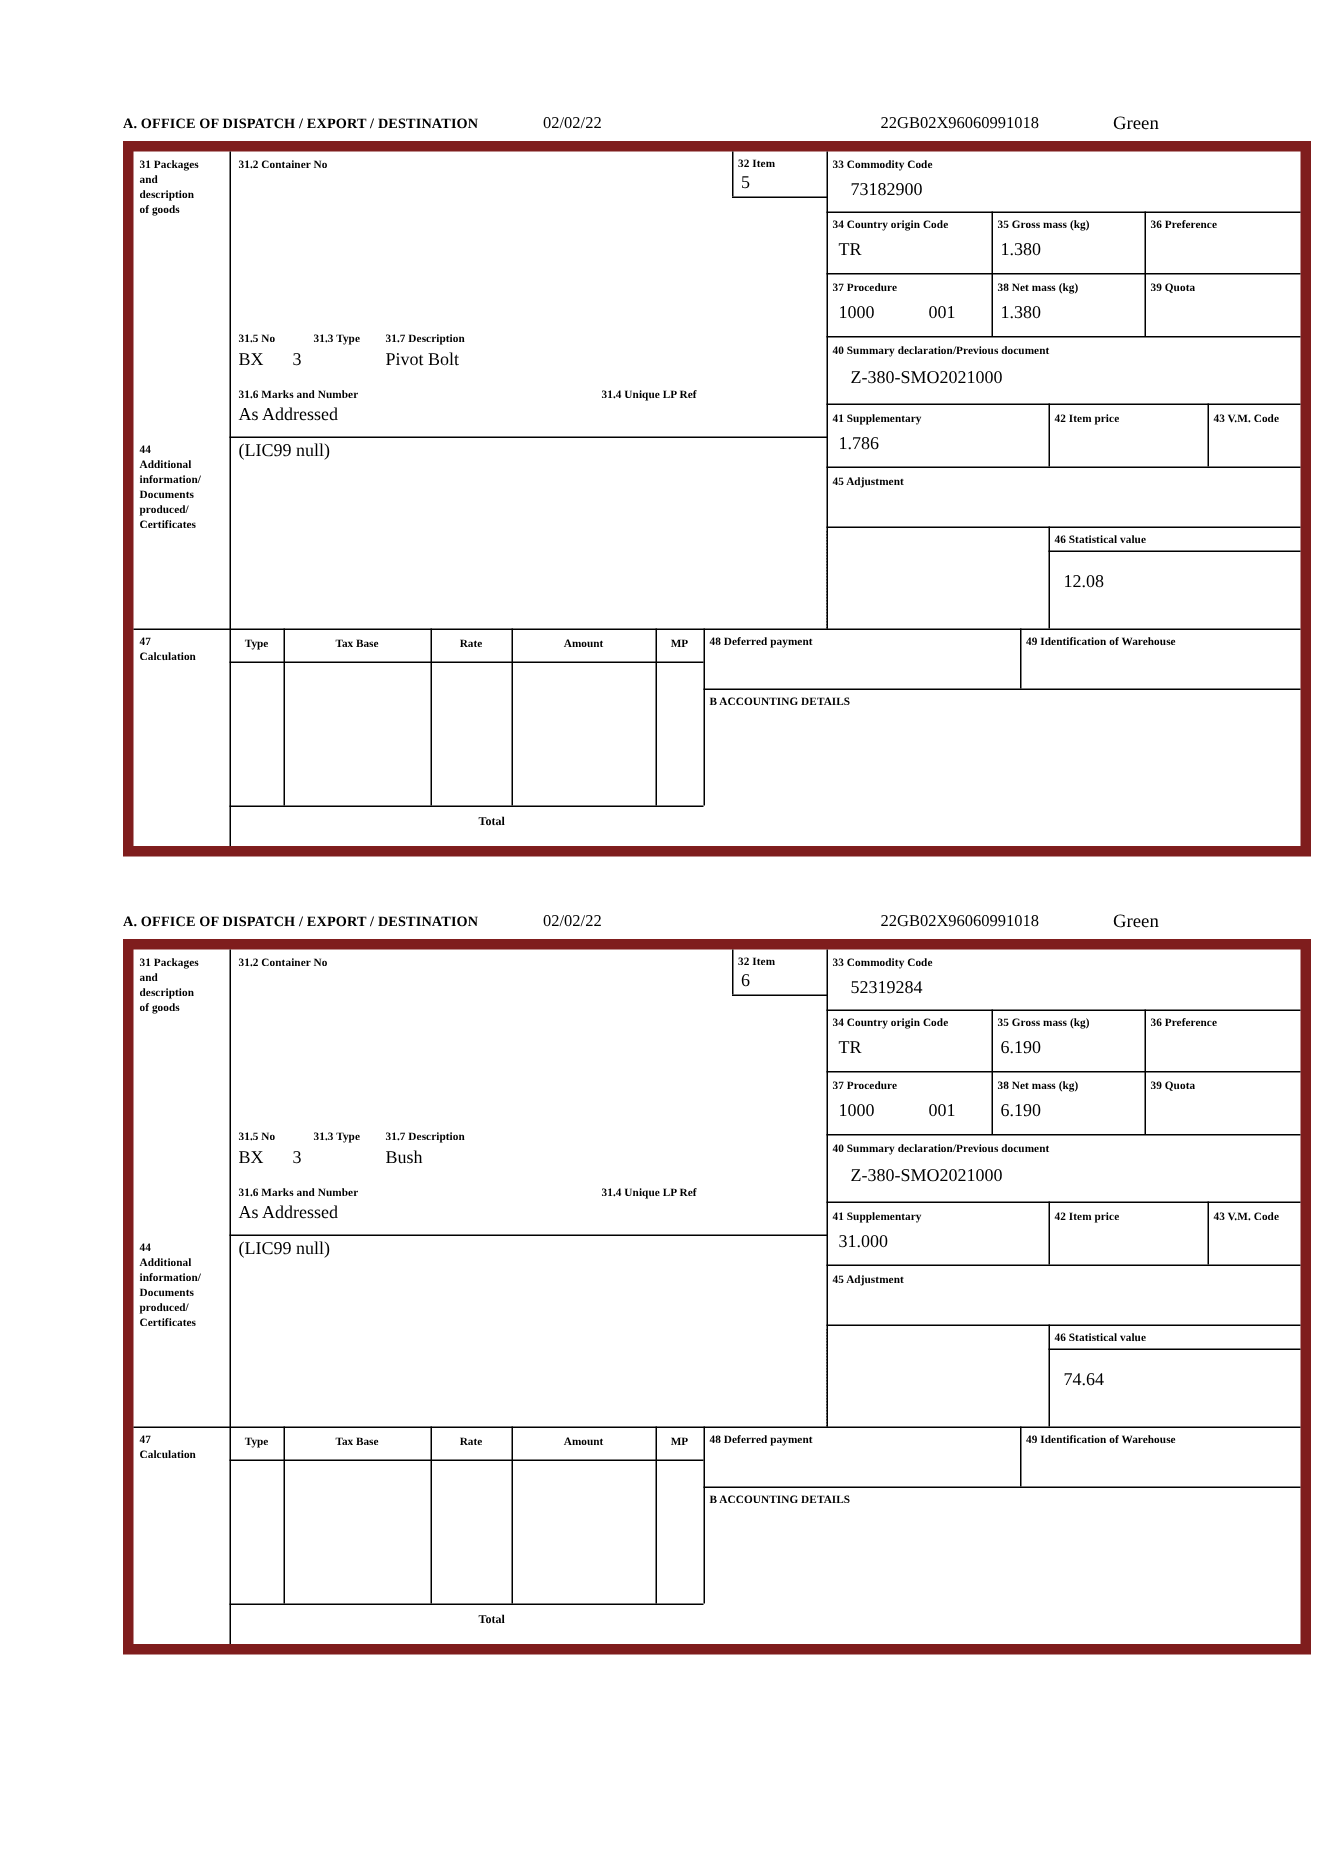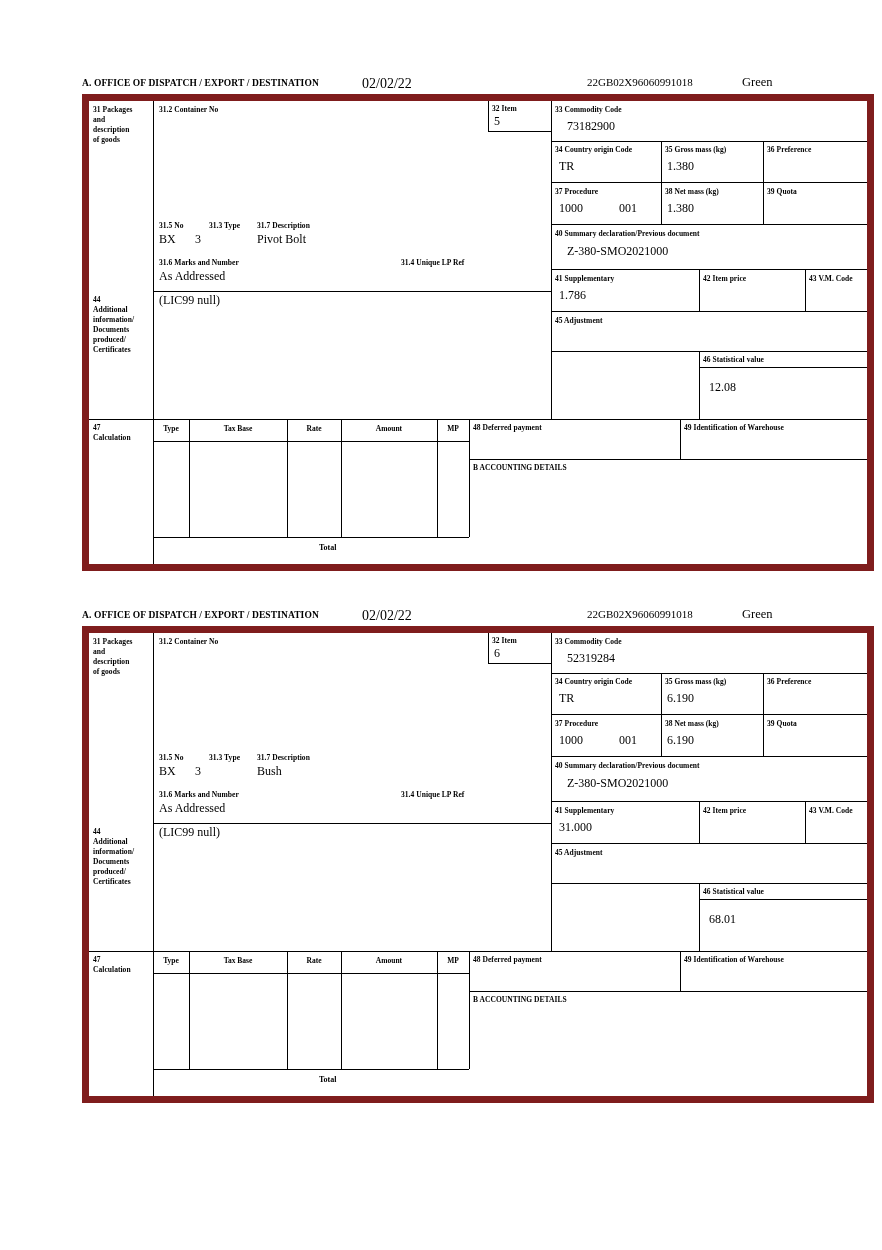--- a/index.html
+++ b/index.html
@@ -37,21 +37,21 @@
   .hdr-office {
     position: absolute;
     left: 0;
     top: 0;
     letter-spacing: 0.1px;
   }
   .hdr-date {
     position: absolute;
     left: 280px;
     top: -2px;
-    font-size: 14px;
+    font-size: 11px;
     font-weight: normal;
   }
   .hdr-mrn {
     position: absolute;
     left: 505px;
     top: -2px;
     font-size: 11px;
     font-weight: normal;
   }
   .hdr-lane {
@@ -330,21 +330,21 @@
       <div class="val val-lg" style="left:722px; top:187px;"></div>
 
       <div class="ln" style="left:462px; top:250px; width:316px; height:1px;"></div>
       <div class="lbl" style="left:466px; top:215px;">45 Adjustment</div>
       <div class="val val-lg" style="left:470px; top:229px;"></div>
 
       <div class="dotted" style="left:462px; top:250px; height:68px;"></div>
       <div class="ln" style="left:610px; top:250px; width:1px; height:68px;"></div>
       <div class="ln" style="left:610px; top:266px; width:168px; height:1px;"></div>
       <div class="lbl" style="left:614px; top:254px;">46 Statistical value</div>
-      <div class="val val-lg" style="left:620px; top:279px;">68.01</div>
+      <div class="val val-lg" style="left:620px; top:279px;">74.64</div>
 
       <div class="lbl" style="left:4px; top:322px;">47</div>
       <div class="lbl" style="left:4px; top:332px;">Calculation</div>
 
       <div class="ln" style="left:64px; top:340px; width:316px; height:1px;"></div>
       <div class="ln" style="left:64px; top:436px; width:316px; height:1px;"></div>
       <div class="ln" style="left:100px; top:318px; width:1px; height:118px;"></div>
       <div class="ln" style="left:198px; top:318px; width:1px; height:118px;"></div>
       <div class="ln" style="left:252px; top:318px; width:1px; height:118px;"></div>
       <div class="ln" style="left:348px; top:318px; width:1px; height:118px;"></div>

